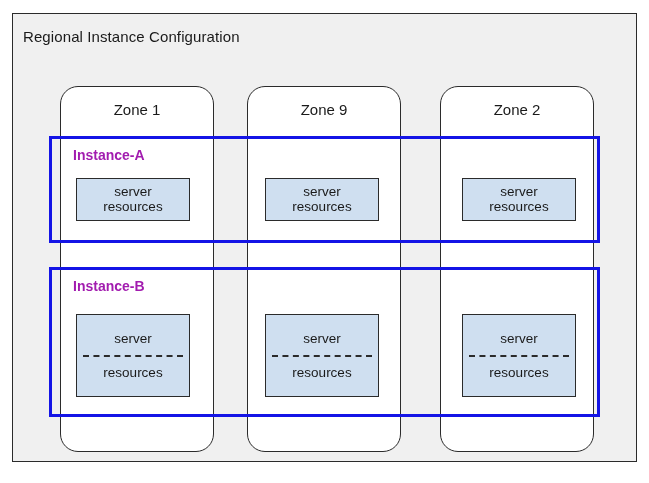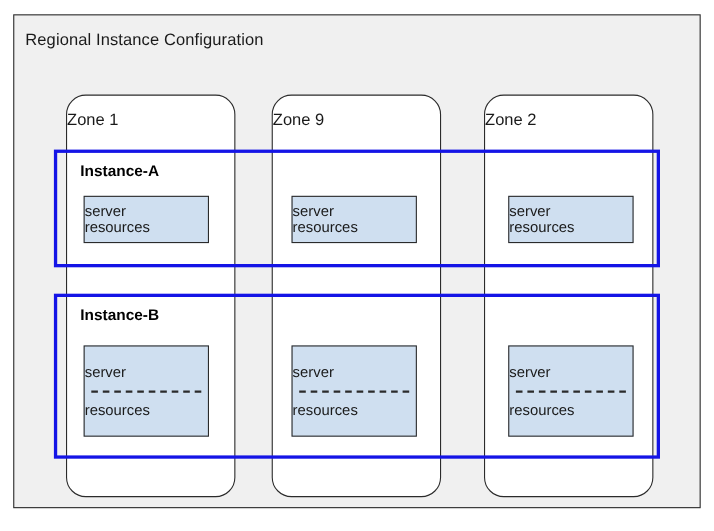--- a/index.html
+++ b/index.html
@@ -58,21 +58,21 @@
   }
   .zone-1 { left: 47px; }
   .zone-2 { left: 234px; }
   .zone-3 { left: 427px; }
 
   .zone-label {
     position: absolute;
     top: 14px;
     left: 0;
     width: 100%;
-    text-align: left;
+    text-align: center;
     font-size: 15px;
     line-height: 18px;
     color: #1a1a1a;
   }
 
   
   .instance-band {
     position: absolute;
     left: 36px;
     width: 551px;
@@ -82,39 +82,39 @@
   }
   .instance-a { top: 122px; height: 107px; }
   .instance-b { top: 253px; height: 150px; }
 
   .instance-label {
     position: absolute;
     left: 21px;
     top: 8px;
     font-size: 14px;
     font-weight: bold;
-    color: #000000;
+    color: #a21caf;
     line-height: 17px;
     white-space: nowrap;
   }
 
   
   .res-box {
     position: absolute;
     width: 114px;
     box-sizing: border-box;
     background: #cfdff0;
     border: 1px solid #2b2b2b;
     color: #1a1a1a;
     font-size: 13.5px;
     line-height: 16px;
     text-align: center;
     display: flex;
     flex-direction: column;
-    align-items: flex-start;
+    align-items: center;
     justify-content: center;
   }
   .res-box .res-line { display: block; }
 
   
   .res-a {
     top: 164px;
     height: 43px;
   }
   .res-a .res-line-1 { margin-bottom: -1px; }

